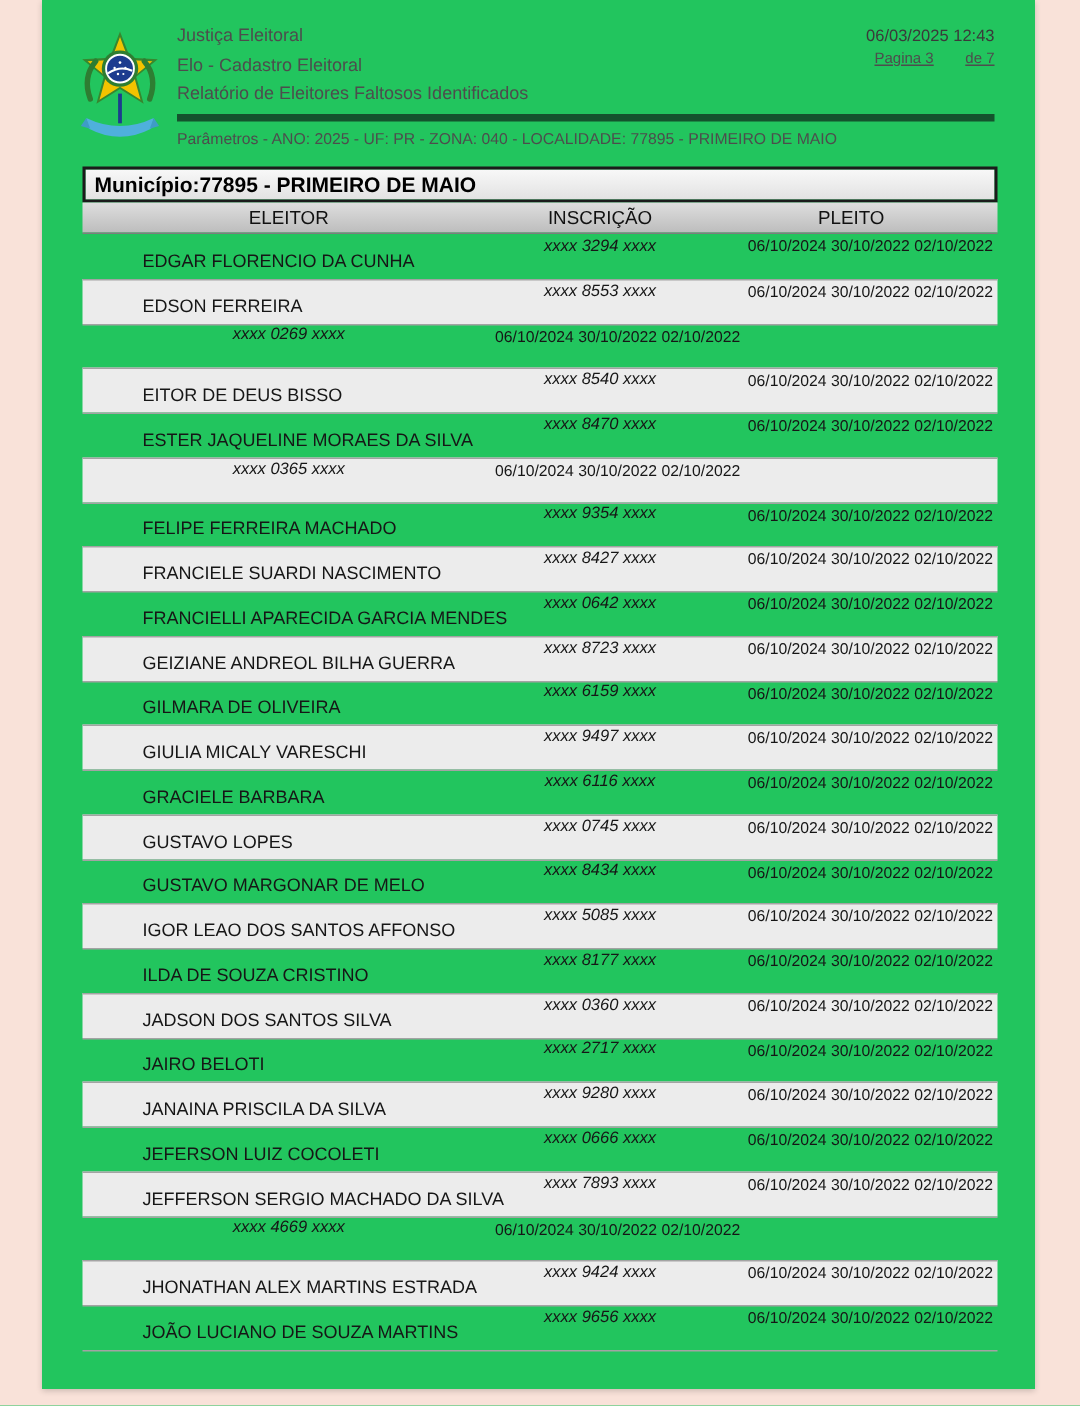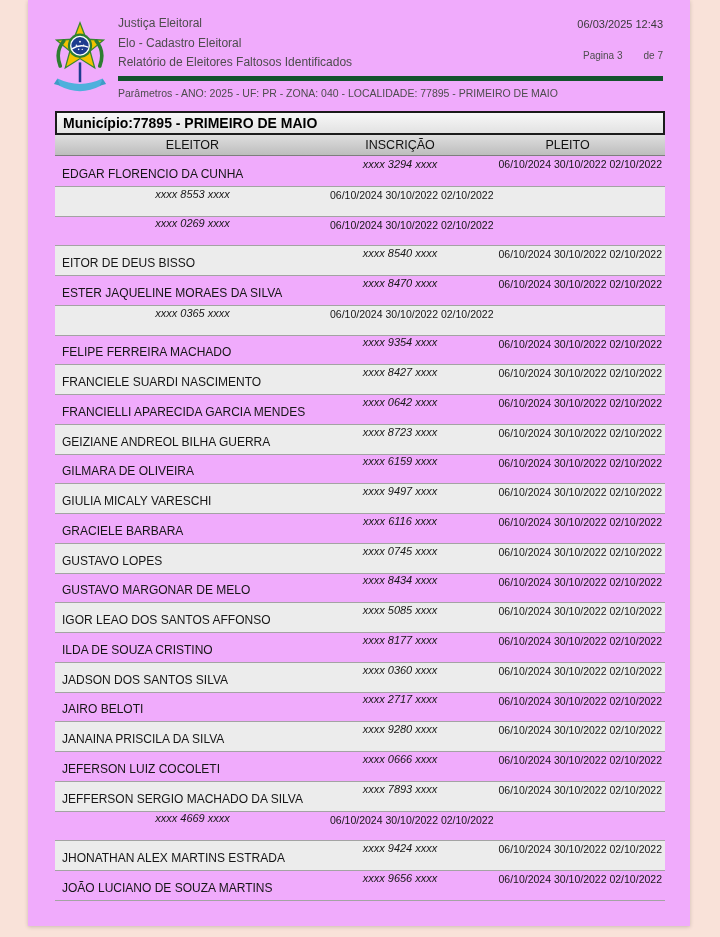--- a/index.html
+++ b/index.html
@@ -7,21 +7,21 @@
   body {
     position: relative;
     background: #f9e2d9;
     font-family: "Liberation Sans", sans-serif;
     overflow: hidden;
   }
   .sheet {
     position: absolute;
     left: 28px; top: 0;
     width: 662px; height: 926px;
-    background: #f0abfc;
+    background: #22c55e;
     box-shadow: 0 1px 4px rgba(0,0,0,0.18);
   }
   
   .logo {
     position: absolute;
     left: 25px; top: 12px;
     width: 54px; height: 90px;
   }
   .org-lines {
     position: absolute;
@@ -32,27 +32,28 @@
     white-space: nowrap;
   }
   .header-right {
     position: absolute;
     right: 27px; top: 18px;
     text-align: right;
     color: #3a3a3a;
   }
   .header-right .dt { font-size: 11px; white-space: nowrap; }
   .header-right .pg {
-    margin-top: 20px;
+    margin-top: 4px;
     margin-left: auto;
     width: 80px;
     display: flex;
     justify-content: space-between;
     font-size: 10px;
     color: #4d4d4d;
+    text-decoration: underline;
   }
   .params-line {
     position: absolute;
     left: 90px; top: 76px; right: 27px;
     border-top: 5px solid #14532d;
     padding-top: 6px;
     font-size: 10.5px;
     color: #4d4d4d;
     white-space: nowrap;
   }
@@ -92,20 +93,21 @@
   }
   .trow + .trow { border-top: 1px solid #a3a3a3; }
   .trow.alt { background: #ececec; }
   .cell-name {
     font-size: 12px;
     color: #161616;
     padding-left: 7px;
     align-self: end;
     padding-bottom: 5px;
     white-space: nowrap;
+    margin-left: 33px;
   }
   .cell-insc {
     font-size: 11px;
     color: #161616;
     text-align: center;
     align-self: end;
     padding-bottom: 16px;
     white-space: nowrap;
     font-style: italic;
   }
@@ -177,20 +179,21 @@
       <span>INSCRIÇÃO</span>
       <span>PLEITO</span>
     </div>
     <div class="tbody">
         <div class="trow">
           <div class="cell-name">EDGAR FLORENCIO DA CUNHA</div>
           <div class="cell-insc">xxxx 3294 xxxx</div>
           <div class="cell-pleito">06/10/2024 30/10/2022 02/10/2022</div>
         </div>
         <div class="trow alt">
+          <div class="cell-name">EDSON FERREIRA</div>
           <div class="cell-insc">xxxx 8553 xxxx</div>
           <div class="cell-pleito">06/10/2024 30/10/2022 02/10/2022</div>
         </div>
         <div class="trow">
           <div class="cell-insc">xxxx 0269 xxxx</div>
           <div class="cell-pleito">06/10/2024 30/10/2022 02/10/2022</div>
         </div>
         <div class="trow alt">
           <div class="cell-name">EITOR DE DEUS BISSO</div>
           <div class="cell-insc">xxxx 8540 xxxx</div>

